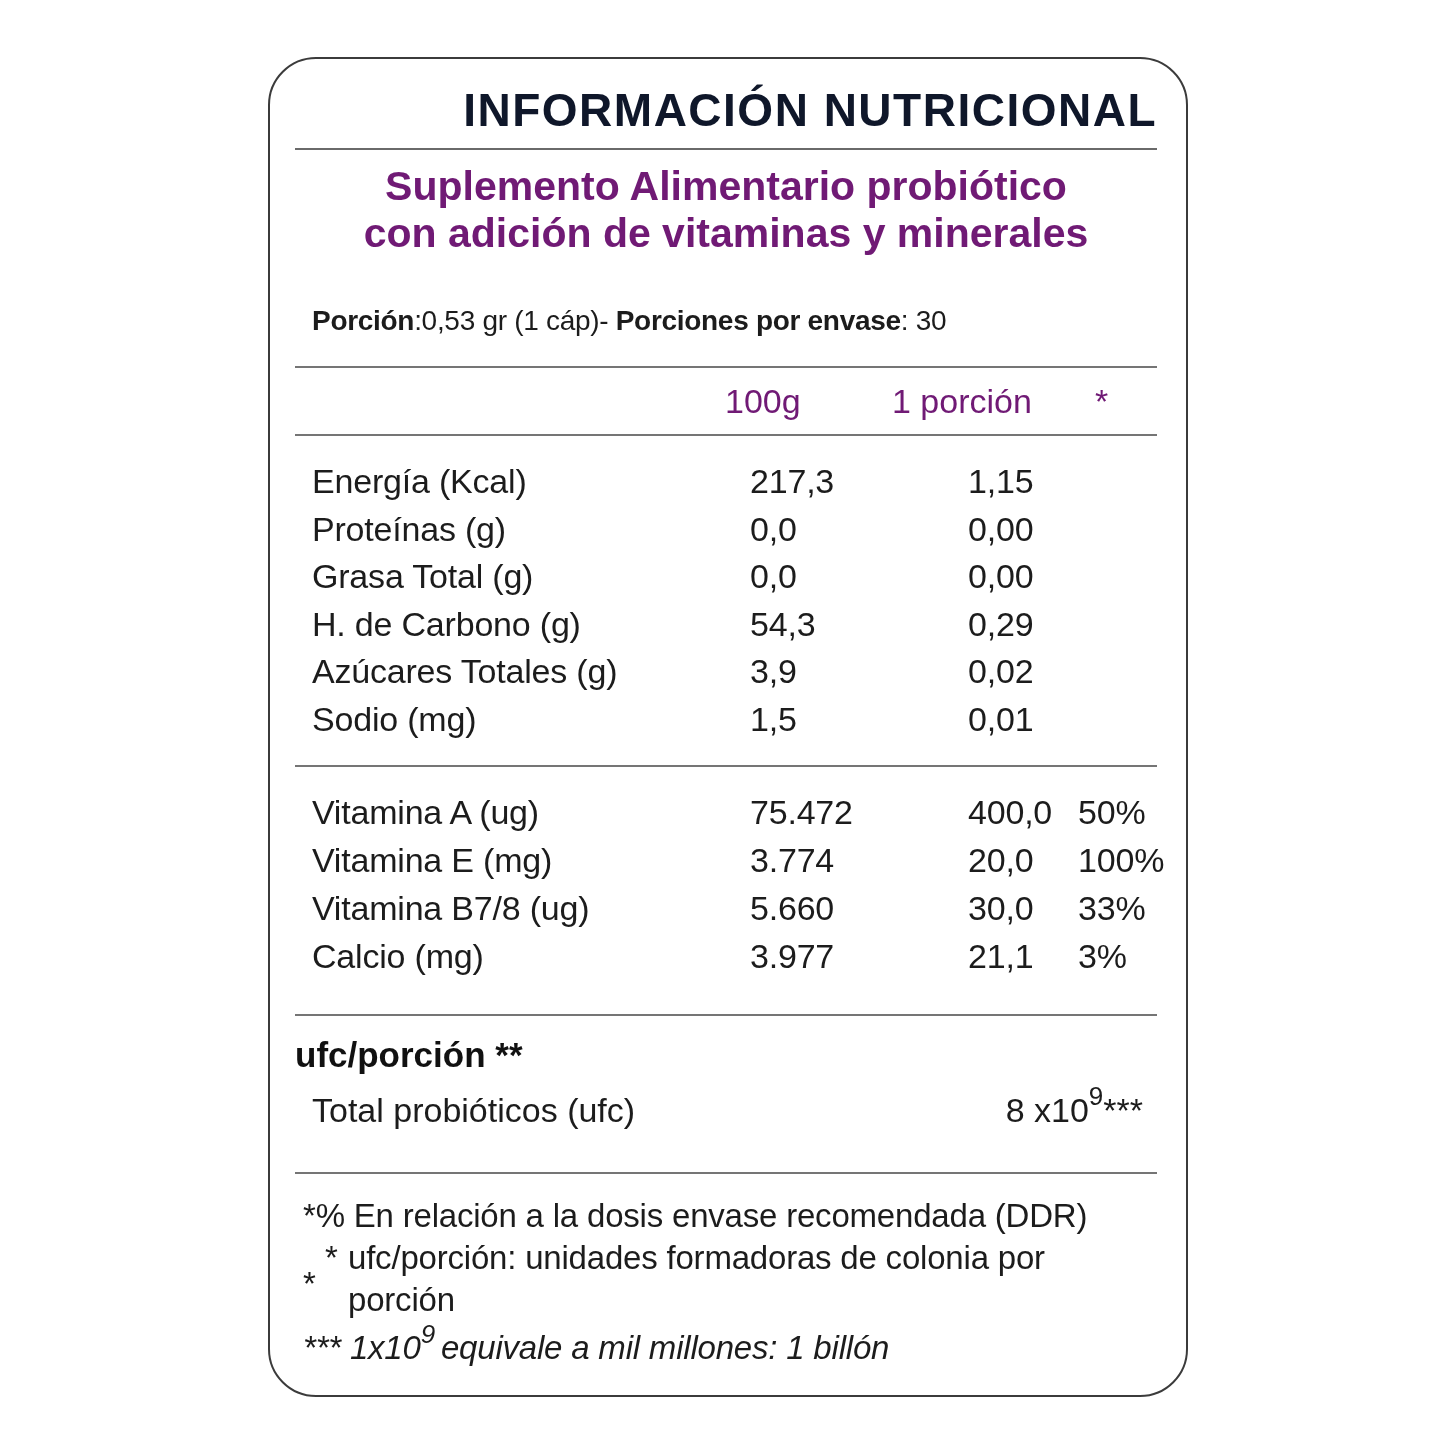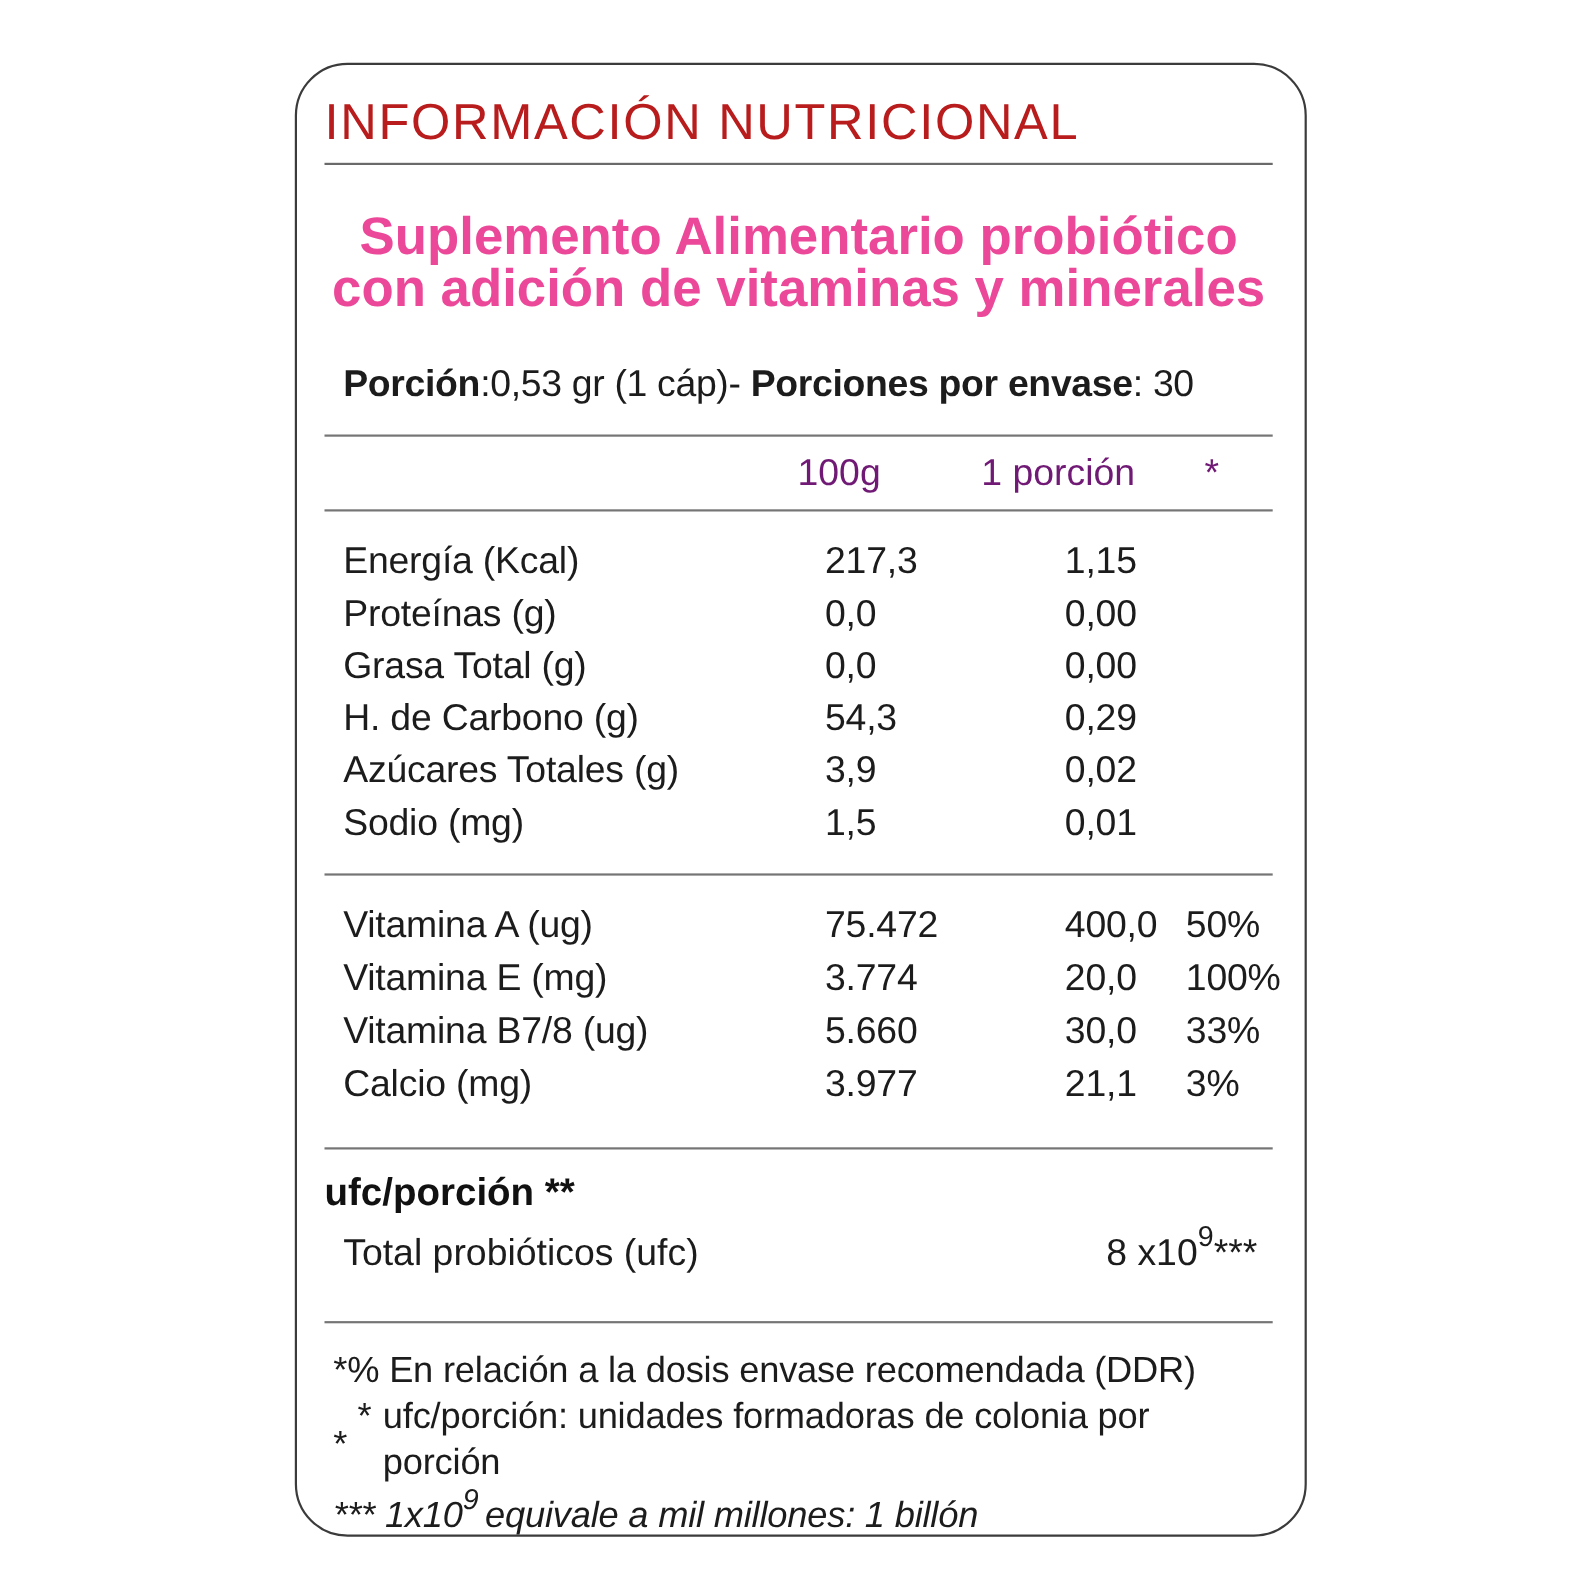--- a/index.html
+++ b/index.html
@@ -25,43 +25,43 @@
   }
 
   .rule {
     height: 2px;
     background: #757575;
     width: 100%;
   }
 
   .title {
     margin: 0;
-    text-align: left;
+    text-align: right;
     font-size: 46px;
-    font-weight: 400;
+    font-weight: 700;
     letter-spacing: 1.5px;
     line-height: 53px;
-    color: #b91c1c;
+    color: #0f172a;
     white-space: nowrap;
   }
   .rule-title { margin-top: 11px; background: #6a6a6a; }
 
   .subtitle {
-    margin-top: 42px;
+    margin-top: 13px;
     text-align: center;
-    font-size: 48px;
+    font-size: 41px;
     font-weight: 700;
     line-height: 47px;
-    color: #ec4899;
+    color: #701a75;
   }
 
   .serving {
     margin-top: 43px;
     padding-left: 17px;
-    font-size: 34px;
+    font-size: 28px;
     line-height: 41px;
     white-space: nowrap;
     letter-spacing: -0.3px;
   }
   .serving .b { font-weight: 700; }
 
   .rule-2 { margin-top: 25px; }
   .rule-3 { margin-top: 0; }
   .rule-4 { margin-top: 22px; }
   .rule-5 { margin-top: 34px; }

